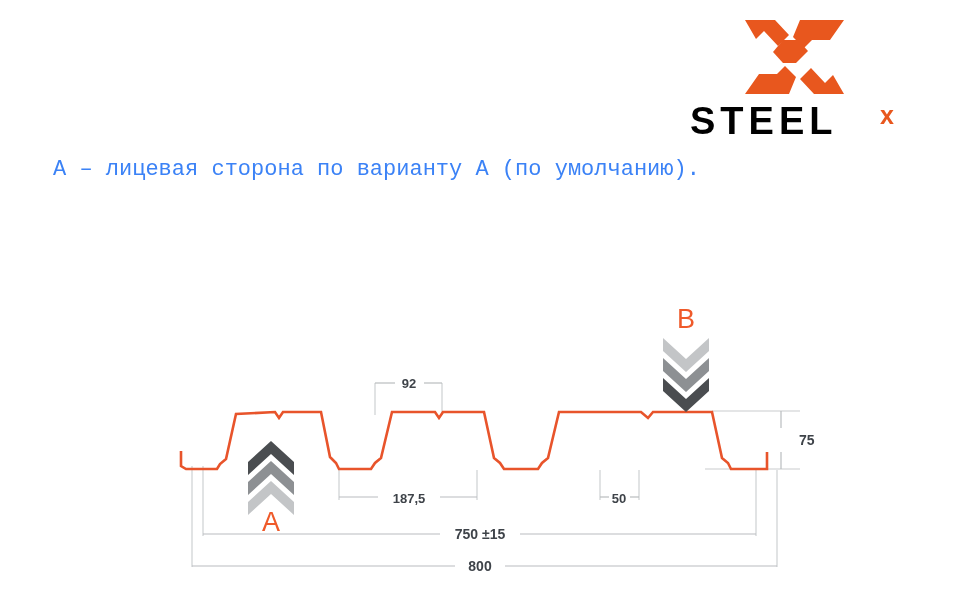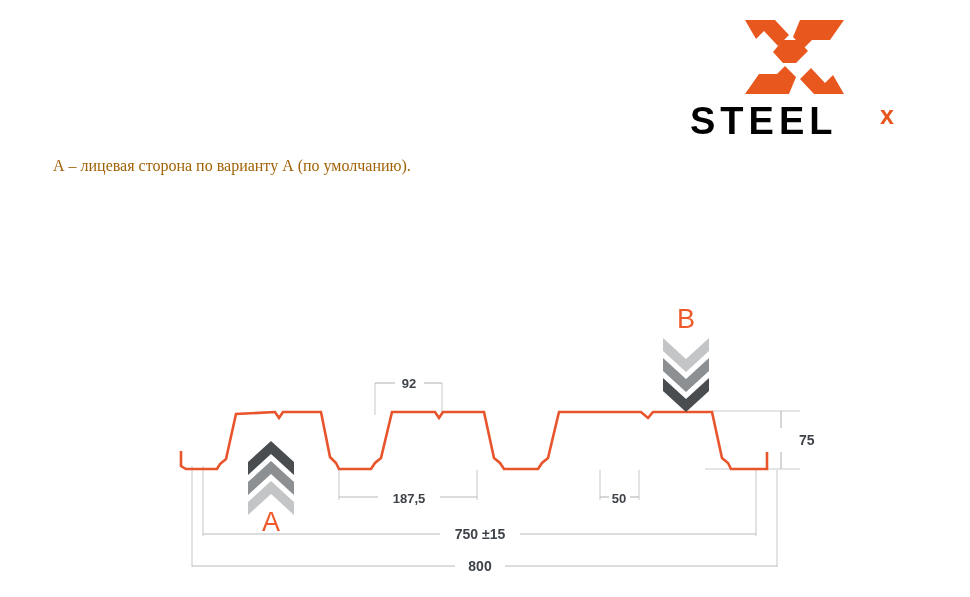--- a/index.html
+++ b/index.html
@@ -51,24 +51,24 @@
   .logo-sup {
     font-size: 25px;
     font-weight: bold;
     fill: #e8571e;
   }
 
   
   .legend-line {
     position: absolute;
     left: 53px;
-    font-size: 16px;
-    color: #a16207;
+    font-size: 22px;
+    color: #3b82f6;
     white-space: nowrap;
-    font-family: Liberation Serif, serif;
+    font-family: Liberation Mono, monospace;
   }
   #legend-a { top: 157px; }
   #legend-b { top: 214px; }
 
   
   #drawing {
     position: absolute;
     left: 0;
     top: 0;
     width: 970px;

